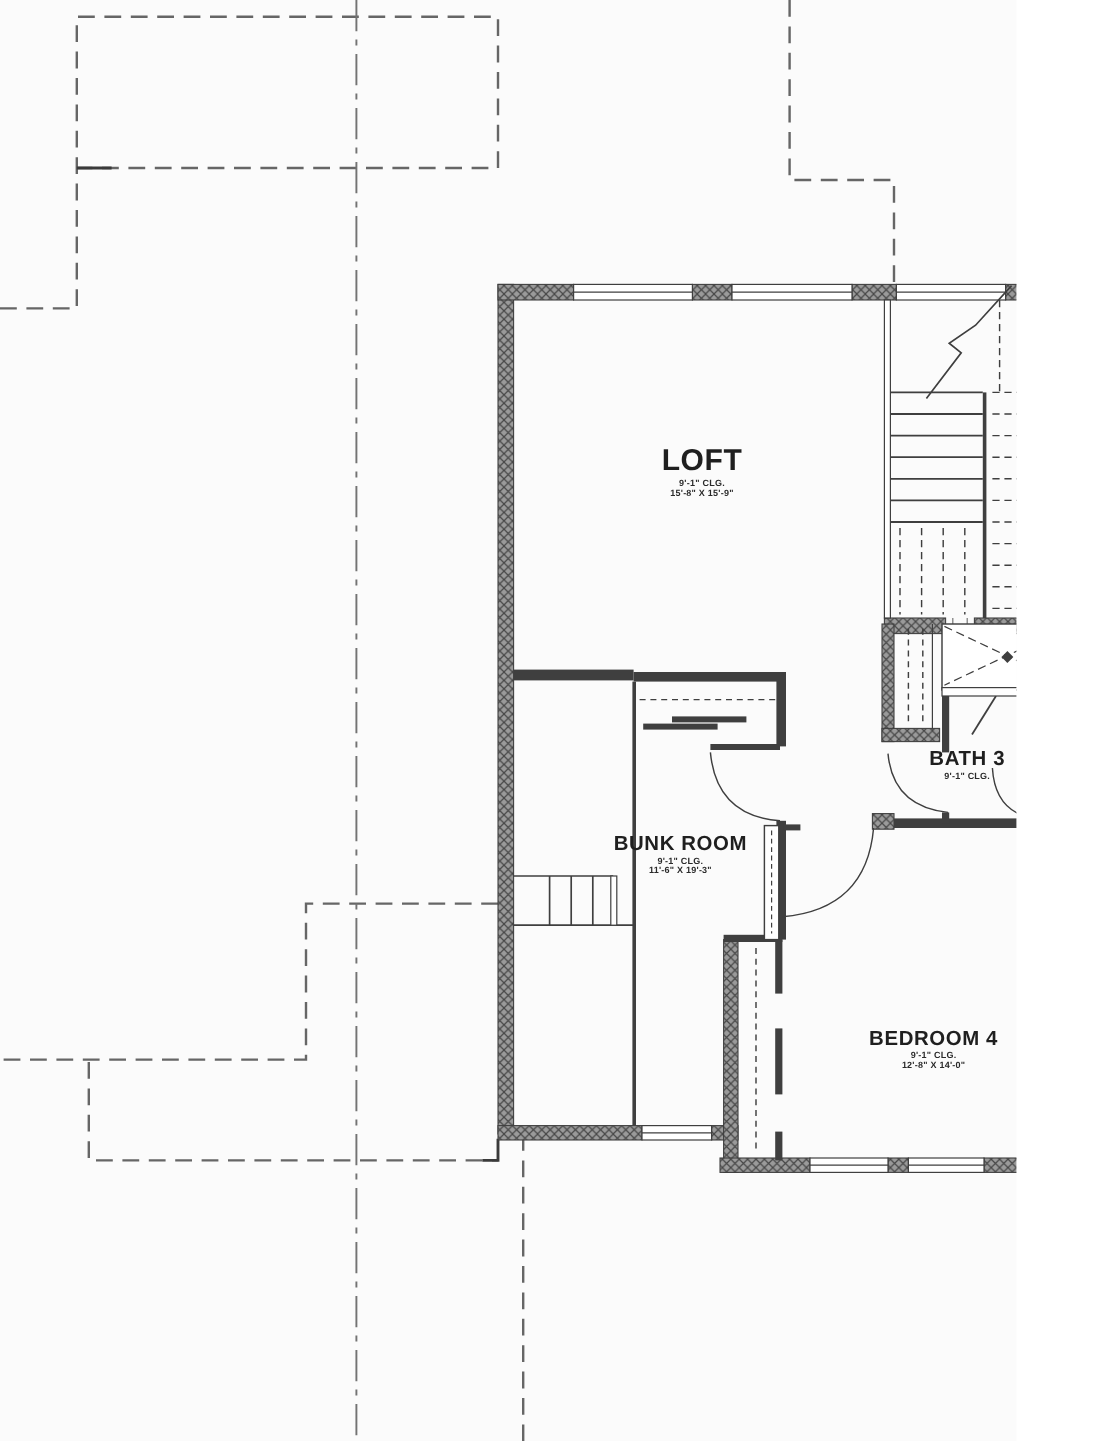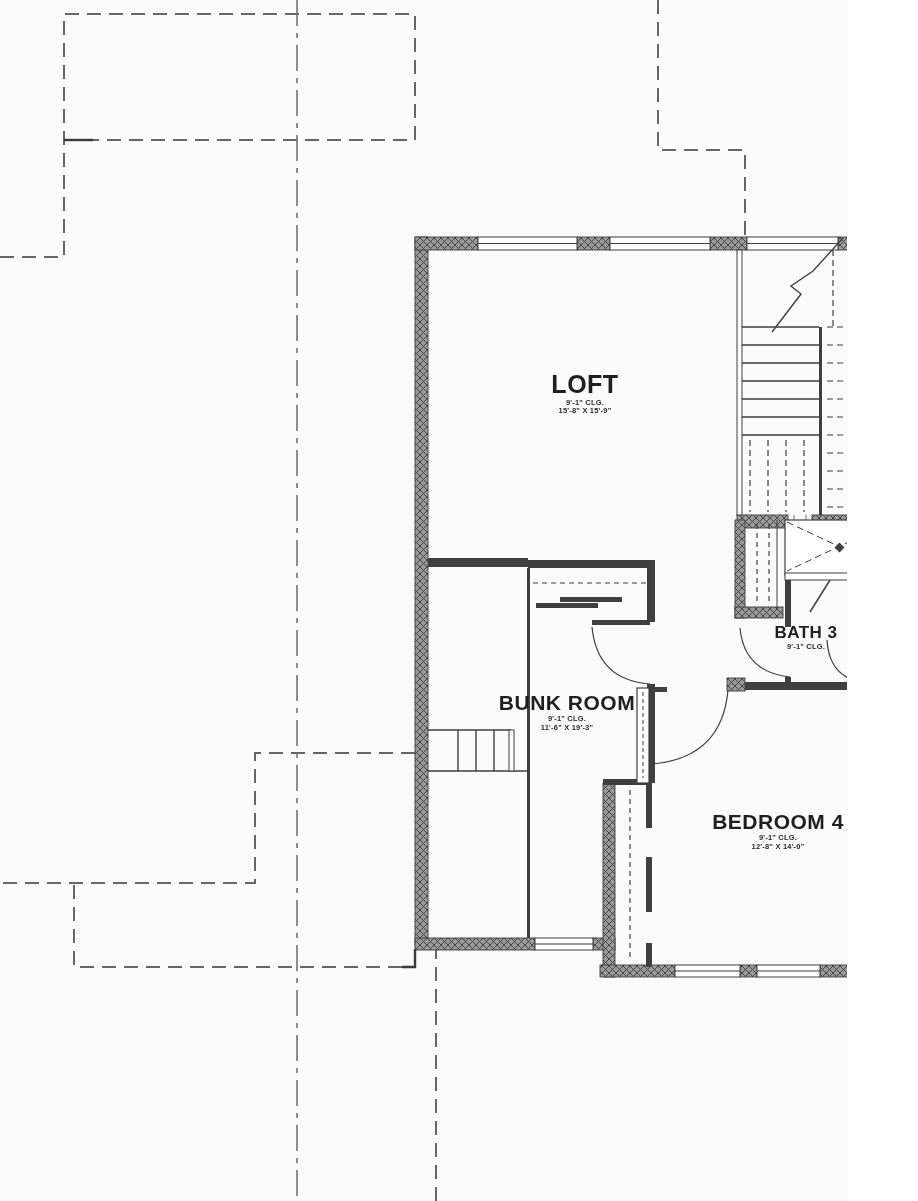--- a/index.html
+++ b/index.html
@@ -15,21 +15,21 @@
     position:absolute;
     transform:translate(-50%,-50%);
     text-align:center;
     color:#1f1f1f;
     line-height:1.15;
     white-space:nowrap;
     z-index:2;
   }
   .room-name{font-weight:700;letter-spacing:0.5px;}
   .room-name.sz-loft{font-size:25px;}
-  .room-name.sz-big{font-size:21px;}
+  .room-name.sz-big{font-size:17px;}
   .room-name.sz-med{font-size:17px;}
   .room-sub{font-size:7.5px;font-weight:700;color:#2a2a2a;letter-spacing:0.2px;}
 </style>
 </head>
 <body>
 
 <div class="plan">
 
   <svg width="918" height="1201" viewBox="0 0 918 1201">
     <defs>
@@ -217,19 +217,19 @@
     <div class="room-name sz-big">BUNK ROOM</div>
     <div class="room-sub">9'-1" CLG.</div>
     <div class="room-sub">11'-6" X 19'-3"</div>
   </div>
 
   <div class="room-label" style="left:806px;top:637px">
     <div class="room-name sz-med">BATH 3</div>
     <div class="room-sub">9'-1" CLG.</div>
   </div>
 
-  <div class="room-label" style="left:778px;top:831px">
+  <div class="room-label" style="left:778px;top:874px">
     <div class="room-name sz-big">BEDROOM 4</div>
     <div class="room-sub">9'-1" CLG.</div>
     <div class="room-sub">12'-8" X 14'-0"</div>
   </div>
 
 </div>
 
 </body></html>

